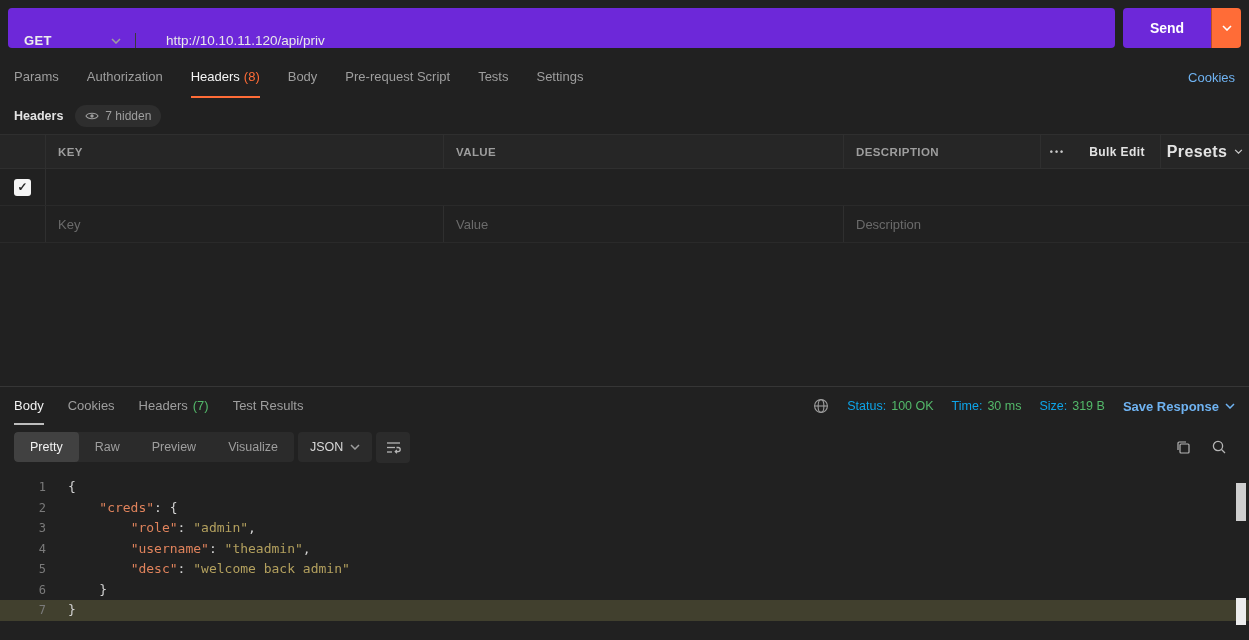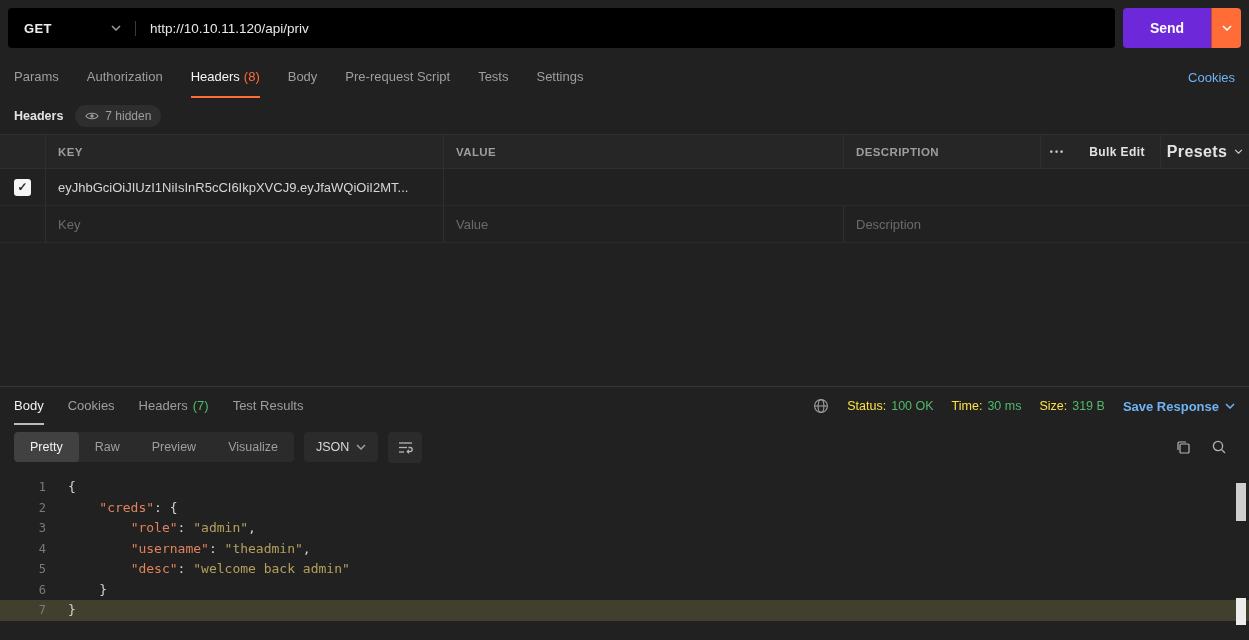--- a/index.html
+++ b/index.html
@@ -1,20 +1,20 @@
 <!DOCTYPE html>
 <html><head>
 <meta charset="utf-8">
 <style>
   html,body{margin:0;padding:0;background:#212121;overflow:hidden;}
   .app{width:1249px;height:640px;background:#212121;font-family:"Liberation Sans",sans-serif;color:#d9d9d9;display:flex;flex-direction:column;position:relative;}
 
   
   .topbar{height:56px;flex:none;display:flex;align-items:center;padding:0 8px;gap:8px;box-sizing:border-box;}
-  .url-container{flex:1;height:40px;background:#000000;border-radius:4px;display:flex;align-items:center;overflow:hidden;}
+  .url-container{flex:1;height:40px;background:#6d28d9;border-radius:4px;display:flex;align-items:flex-end;overflow:hidden;gap:16px;}
   .method-select{width:128px;flex:none;display:flex;align-items:center;justify-content:space-between;padding:0 14px 0 16px;border-right:1px solid #3a3a3a;cursor:pointer;box-sizing:border-box;}
   .method-label{font-weight:bold;font-size:13px;color:#ededed;letter-spacing:.3px;}
   .url-input{flex:1;background:transparent;border:none;outline:none;color:#e8e8e8;font-size:13.5px;padding:0 14px;font-family:"Liberation Sans",sans-serif;}
   .send-group{display:flex;flex:none;height:40px;}
   .send-main{background:#6d28d9;color:#fff;font-weight:bold;font-size:14px;border:none;border-radius:4px 0 0 4px;width:88px;cursor:pointer;font-family:"Liberation Sans",sans-serif;}
   .send-caret{background:#ff6c37;width:30px;border:none;border-left:1px solid rgba(0,0,0,.28);border-radius:0 4px 4px 0;display:flex;align-items:center;justify-content:center;cursor:pointer;}
 
   
   .req-tabs{height:42px;flex:none;display:flex;align-items:stretch;padding:0 14px;gap:28px;font-size:13px;color:#9e9e9e;box-sizing:border-box;}
   .tab{display:flex;align-items:center;gap:4px;cursor:pointer;border-bottom:2px solid transparent;box-sizing:border-box;}
@@ -44,26 +44,26 @@
 
   .spacer{flex:1;}
 
   
   .response{flex:none;height:254px;border-top:1px solid #363636;display:flex;flex-direction:column;box-sizing:border-box;}
   .resp-tabs{height:38px;flex:none;display:flex;align-items:stretch;padding:0 14px;gap:24px;font-size:13px;color:#9e9e9e;box-sizing:border-box;}
   .resp-tab{display:flex;align-items:center;gap:5px;cursor:pointer;border-bottom:2px solid transparent;box-sizing:border-box;}
   .resp-tab.active{color:#f2f2f2;border-bottom-color:#bdbdbd;}
   .count-green{color:#53b96a;}
   .resp-meta{margin-left:auto;display:flex;align-items:center;gap:18px;font-size:12.5px;}
-  .meta-label{color:#fde047;}
+  .meta-label{color:#0ea5e9;}
   .meta-value{color:#53b96a;}
   .meta-pair{display:flex;gap:5px;align-items:center;}
   .save-response{color:#6fb3f2;font-size:13px;font-weight:bold;display:flex;align-items:center;gap:6px;cursor:pointer;}
 
-  .resp-toolbar{height:44px;flex:none;display:flex;align-items:center;padding:0 14px;gap:10px;box-sizing:border-box;}
+  .resp-toolbar{height:44px;flex:none;display:flex;align-items:center;padding:0 14px;gap:4px;box-sizing:border-box;}
   .seg-group{display:flex;background:#2b2b2b;border-radius:4px;overflow:hidden;}
   .seg{padding:8px 16px;font-size:12.5px;color:#9e9e9e;cursor:pointer;}
   .seg.active{background:#414141;color:#f2f2f2;border-radius:4px;}
   .json-btn{display:flex;align-items:center;gap:7px;background:#2b2b2b;border-radius:4px;padding:8px 12px;font-size:12.5px;color:#d8d8d8;cursor:pointer;}
   .wrap-btn{background:#2b2b2b;border-radius:4px;width:34px;height:31px;display:flex;align-items:center;justify-content:center;cursor:pointer;}
   .toolbar-right{margin-left:auto;display:flex;align-items:center;gap:20px;padding-right:8px;}
   .icon-btn{cursor:pointer;display:flex;align-items:center;}
 
   
   .code-area{flex:1;position:relative;font-family:"DejaVu Sans Mono",monospace;font-size:13px;overflow:hidden;padding-top:8px;box-sizing:border-box;}
@@ -157,21 +157,20 @@
           </svg>
       </div>
     </div>
 
     <div class="t-row">
       <div class="cell check-cell">
         <div class="checkbox">
             <span>✓</span>
           </div>
       </div>
-      <div class="cell bl value-text">eyJhbGciOiJIUzI1NiIsInR5cCI6IkpXVCJ9.eyJfaWQiOiI2MT...</div>
       <div class="cell bl"></div>
     </div>
 
     <div class="t-row">
       <div class="cell check-cell"></div>
       <div class="cell bl placeholder">Key</div>
       <div class="cell bl placeholder">Value</div>
       <div class="cell bl placeholder">Description</div>
     </div>
   </div>

